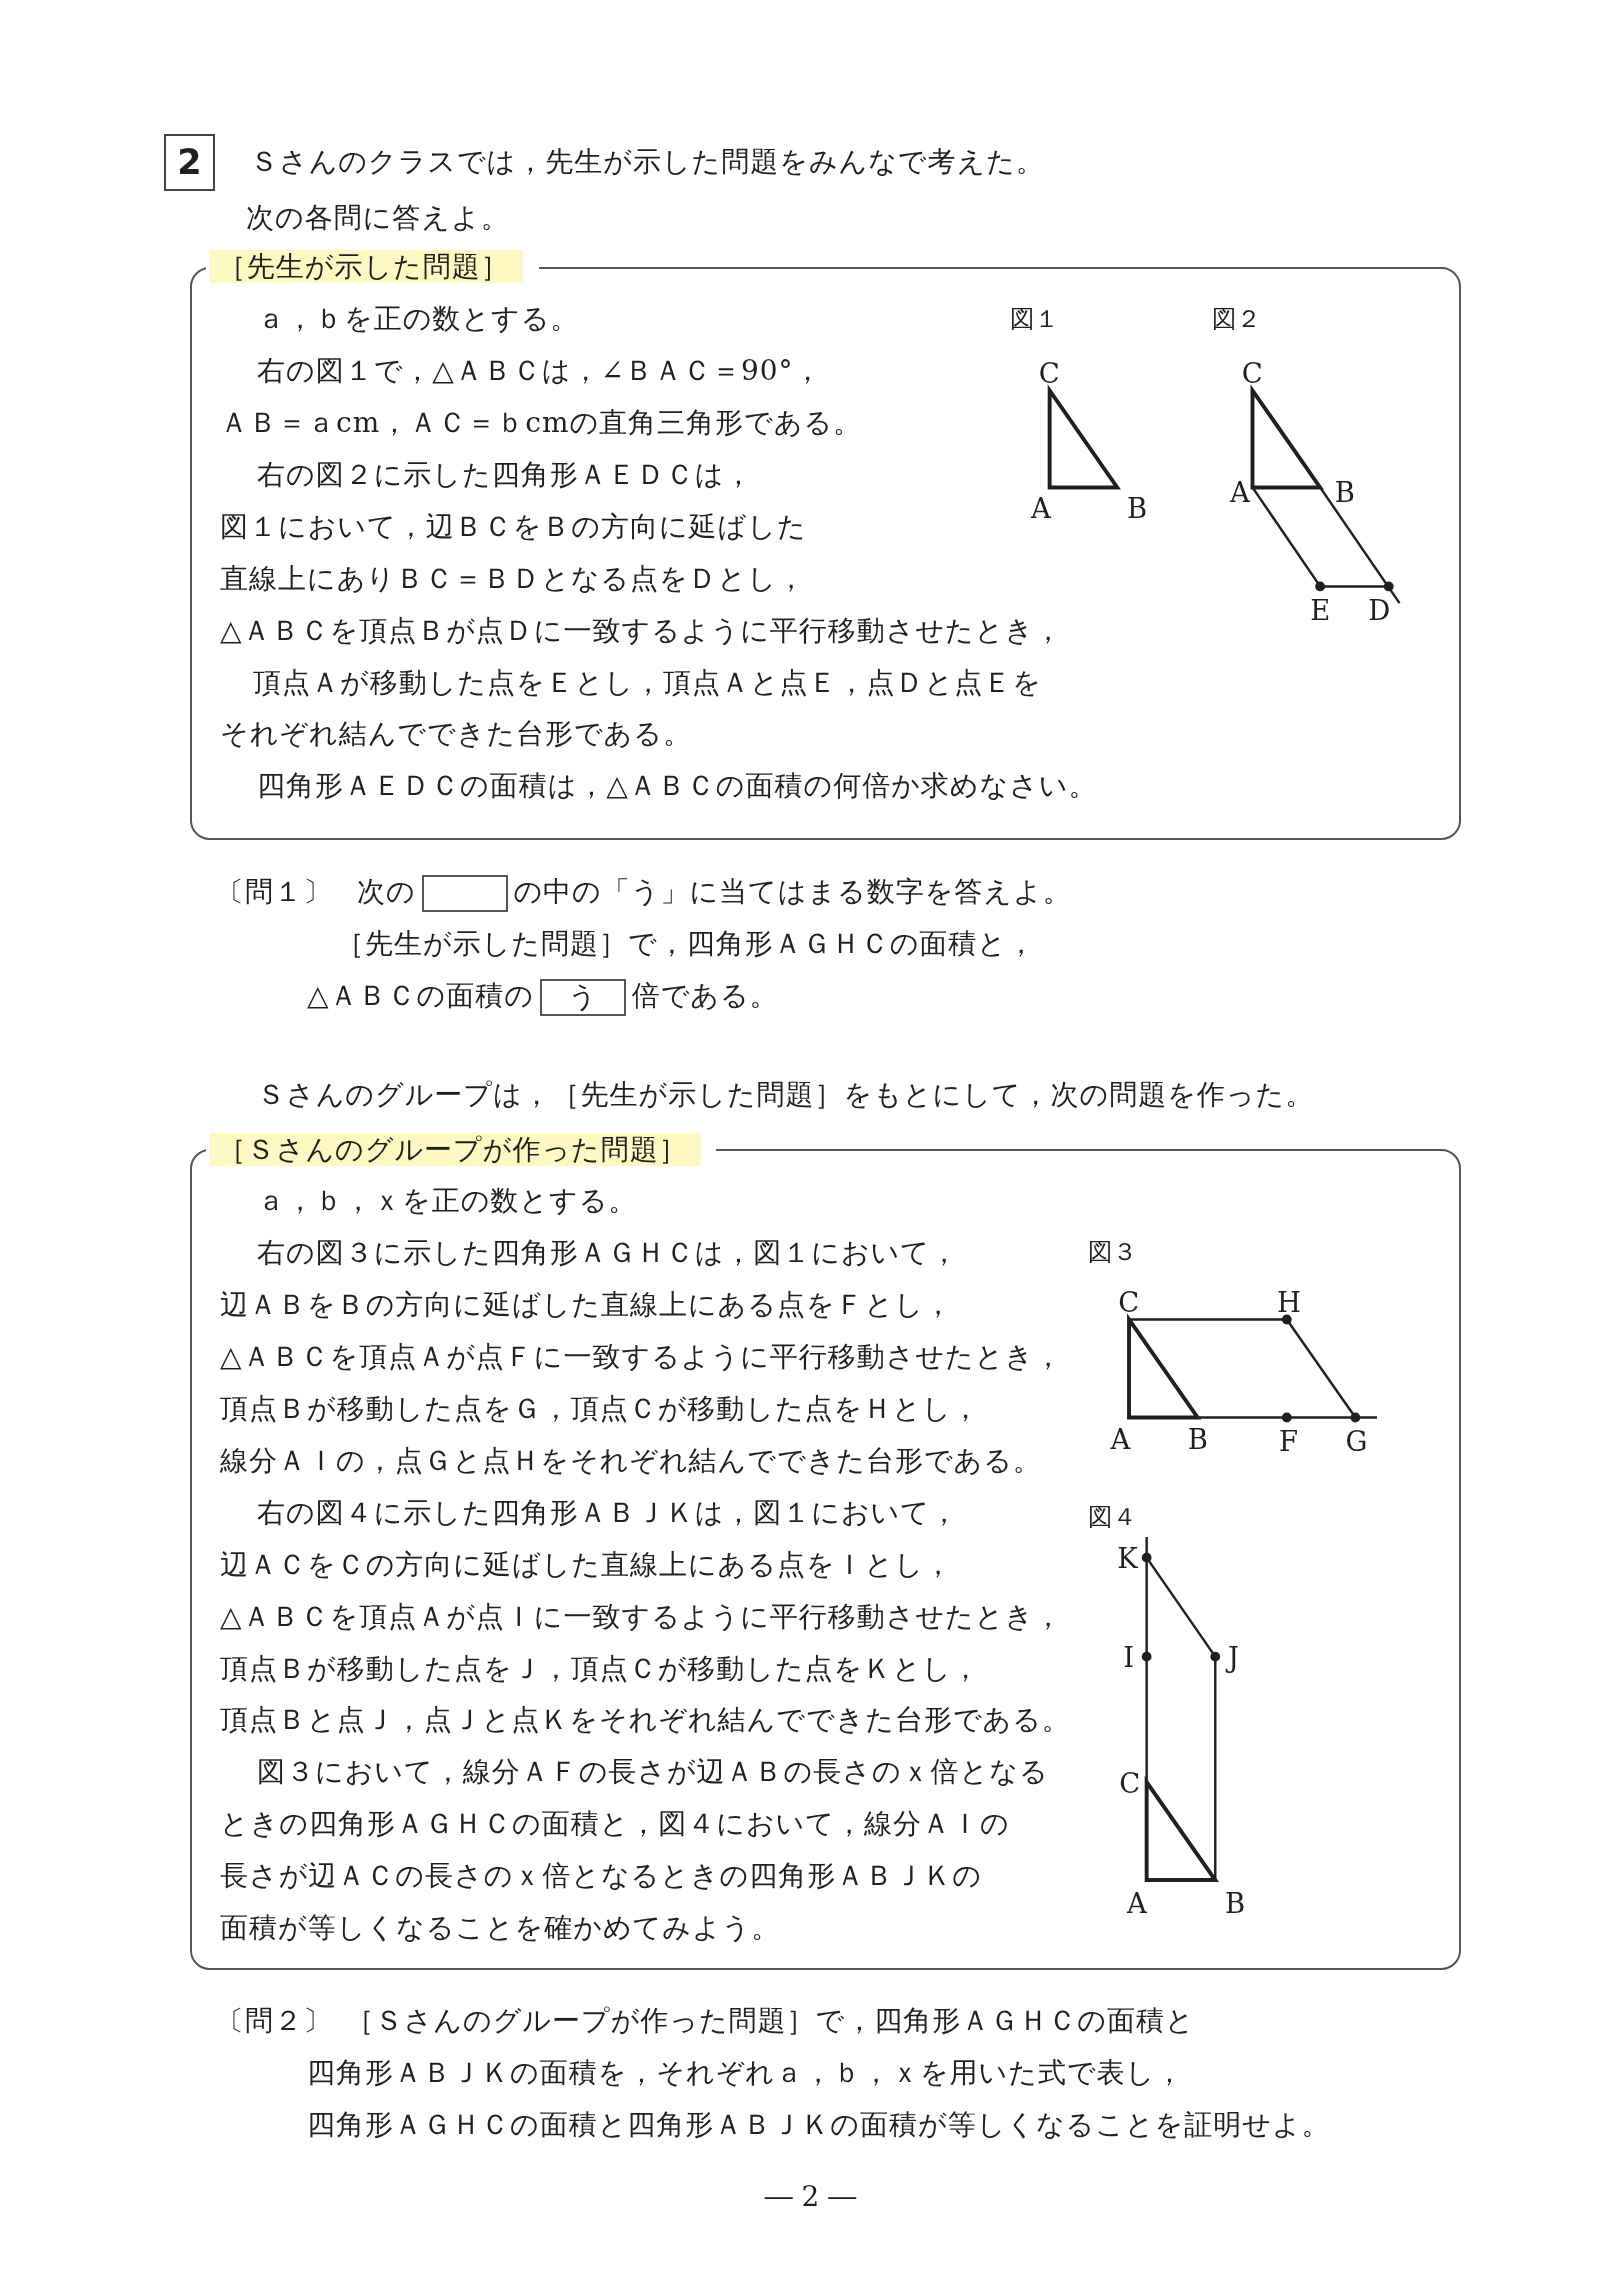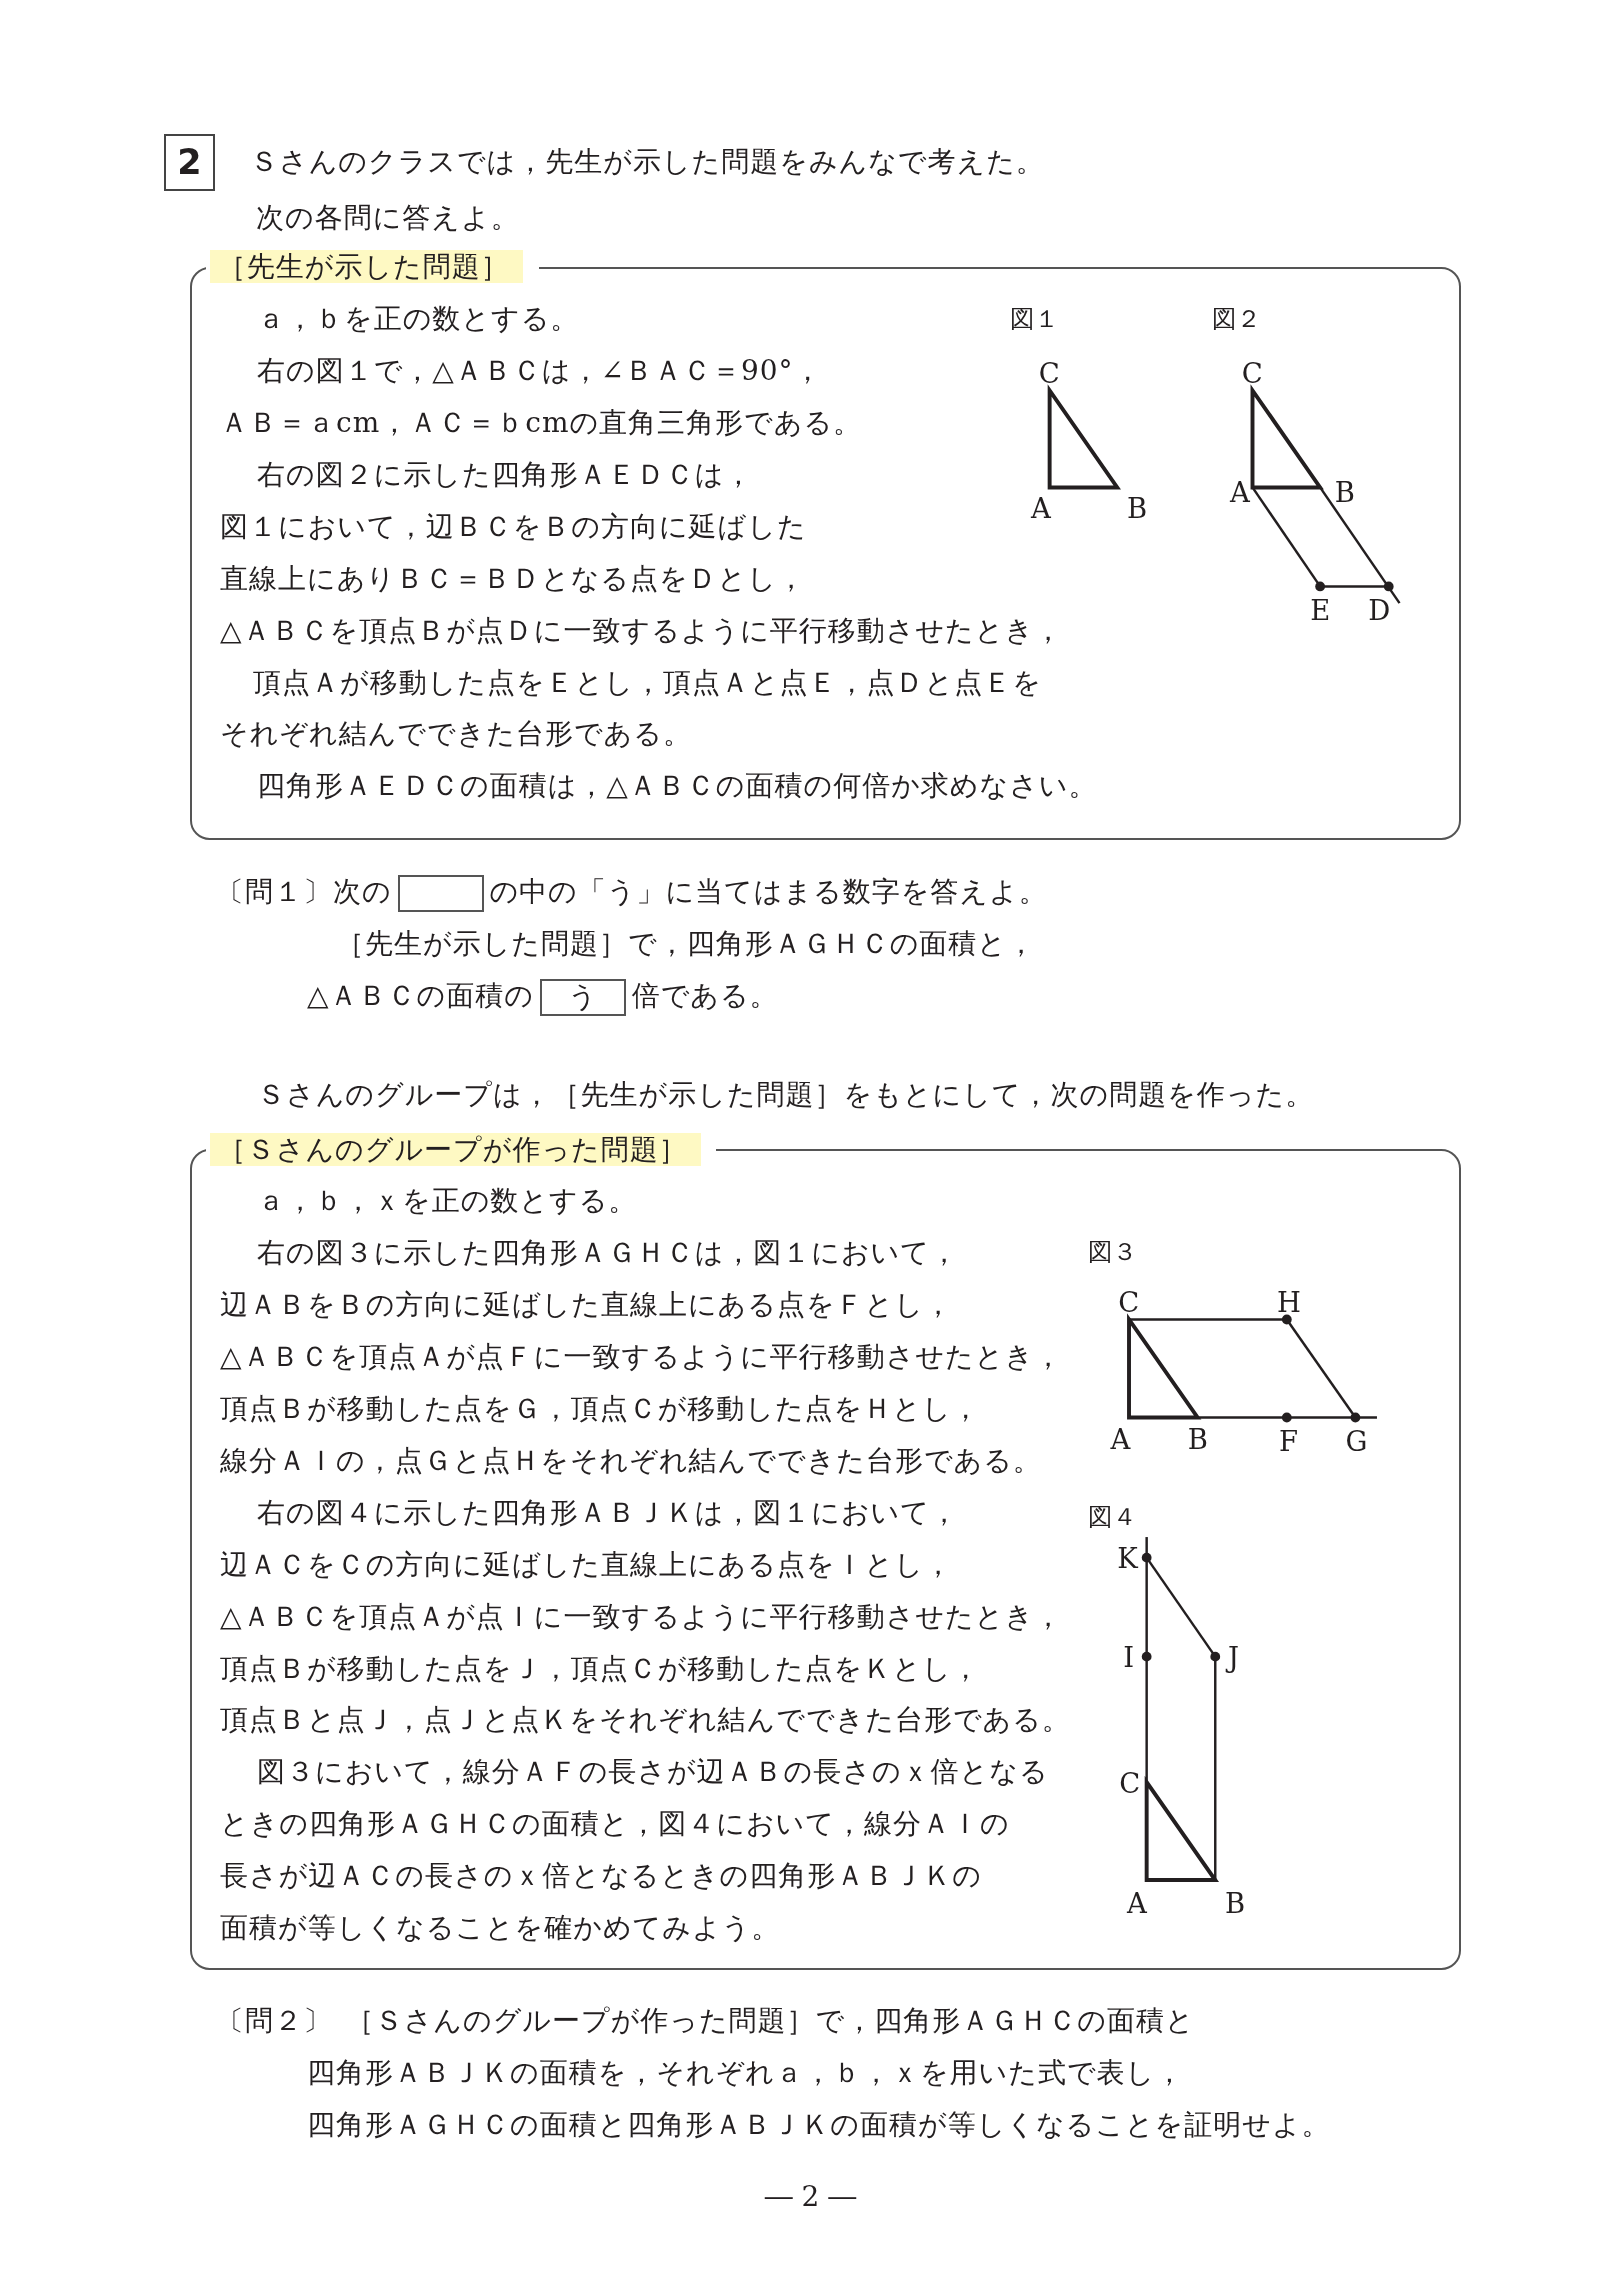--- a/index.html
+++ b/index.html
@@ -35,42 +35,42 @@
     width: 86px; height: 37px; text-align: center; line-height: 31px; margin: 0 5.9px;
   }
   .page-no { position: absolute; left: 0; width: 1621px; top: 2180px; text-align: center; font-size: 28px; }
   svg { position: absolute; left: 0; top: 0; }
 </style>
 </head>
 <body>
 
 <div class="qnum">2</div>
 <div class="line" style="left:250px; top:145px;">Ｓさんのクラスでは，先生が示した問題をみんなで考えた。</div>
-<div class="line" style="left:256px; top:201px;text-align:center;">次の各問に答えよ。</div>
+<div class="line" style="left:246px; top:201px;text-align:center;">次の各問に答えよ。</div>
 
 <div class="frame" style="left:190px; top:267px; width:1271px; height:573px;"></div>
 <div class="frame-gap" style="left:206px; top:263px; width:333px;"></div>
 <div class="frame-title" style="left:210px; top:250px;">［先生が示した問題］</div>
 
 <div class="line" style="left:257px; top:302px;">ａ，ｂを正の数とする。</div>
 <div class="line" style="left:257px; top:354px;">右の図１で，△ＡＢＣは，∠ＢＡＣ＝90°，</div>
 <div class="line" style="left:220px; top:406px;">ＡＢ＝ａcm，ＡＣ＝ｂcmの直角三角形である。</div>
 <div class="line" style="left:257px; top:458px;">右の図２に示した四角形ＡＥＤＣは，</div>
 <div class="line" style="left:220px; top:510px;">図１において，辺ＢＣをＢの方向に延ばした</div>
 <div class="line" style="left:220px; top:562px;">直線上にありＢＣ＝ＢＤとなる点をＤとし，</div>
 <div class="line" style="left:220px; top:614px;">△ＡＢＣを頂点Ｂが点Ｄに一致するように平行移動させたとき，</div>
 <div class="line" style="left:220px; top:666px;margin-left:33px;">頂点Ａが移動した点をＥとし，頂点Ａと点Ｅ，点Ｄと点Ｅを</div>
 <div class="line" style="left:220px; top:717px;">それぞれ結んでできた台形である。</div>
 <div class="line" style="left:257px; top:769px;">四角形ＡＥＤＣの面積は，△ＡＢＣの面積の何倍か求めなさい。</div>
 
 <div class="fig-label" style="left:1010px; top:304px;">図１</div>
 <div class="fig-label" style="left:1212px; top:304px;">図２</div>
 
 <div class="line" style="left:216px; top:875px;">
-  <span>〔問１〕</span><span style="margin-left:1px">次の</span><span class="ans-box"></span><span>の中の「う」に当てはまる数字を答えよ。</span>
+  <span>〔問１〕</span><span style="margin-left:25px">次の</span><span class="ans-box"></span><span>の中の「う」に当てはまる数字を答えよ。</span>
 </div>
 <div class="line" style="left:336px; top:927px;">［先生が示した問題］で，四角形ＡＧＨＣの面積と，</div>
 <div class="line" style="left:307px; top:979px;">
   <span>△ＡＢＣの面積の</span><span class="ans-box">う</span><span>倍である。</span>
 </div>
 
 <div class="line" style="left:257px; top:1078px;">Ｓさんのグループは，［先生が示した問題］をもとにして，次の問題を作った。</div>
 
 <div class="frame" style="left:190px; top:1149px; width:1271px; height:821px;"></div>
 <div class="frame-gap" style="left:206px; top:1145px; width:510px;"></div>

